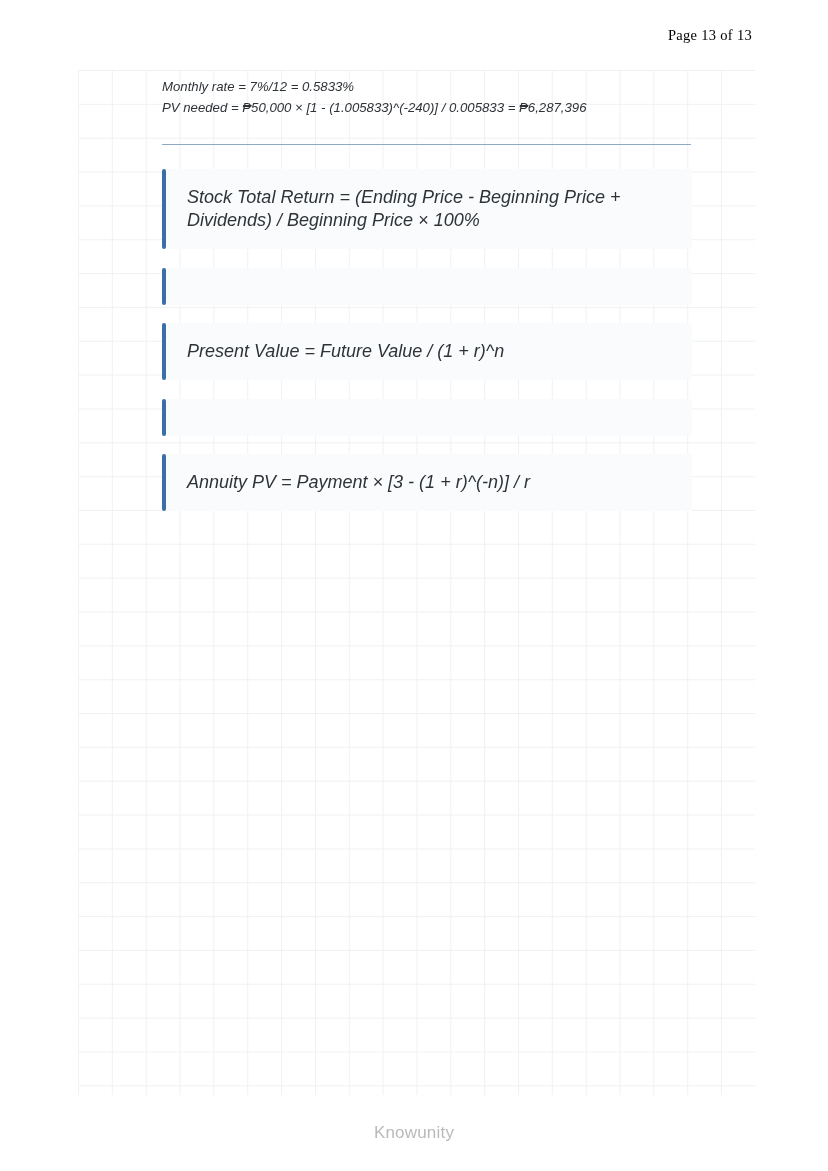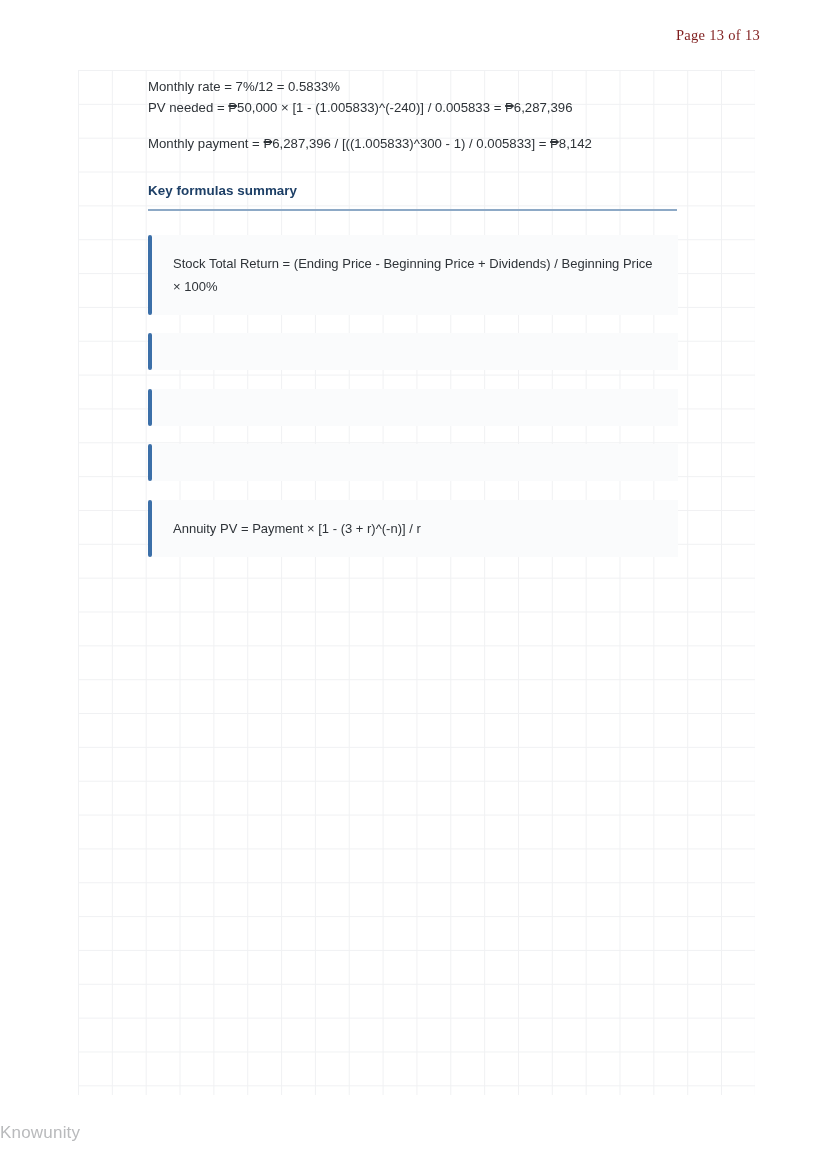--- a/index.html
+++ b/index.html
@@ -13,24 +13,24 @@
     background: #ffffff;
     font-family: "Liberation Sans", sans-serif;
     position: relative;
     overflow: hidden;
   }
 
   
   #page-header {
     position: absolute;
     top: 27px;
-    right: 68px;
+    right: 76px;
     font-family: "Liberation Serif", serif;
     font-size: 14.5px;
-    color: #7f1d1d;
+    color: #000000;
     letter-spacing: 0.3px;
     white-space: nowrap;
   }
 
   
   #sheet {
     position: absolute;
     left: 78px;
     top: 70px;
     width: 677px;
@@ -39,23 +39,24 @@
     background-image:
       linear-gradient(to right, #f0f1f3 1px, transparent 1px),
       linear-gradient(to bottom, #f0f1f3 1px, transparent 1px);
     background-size: 33.85px 33.85px;
     background-position: 0 0;
   }
 
   
   #content {
     position: absolute;
-    left: 148px;
+    left: 162px;
     top: 76px;
     width: 530px;
+    font-style: italic;
   }
 
   .body-line {
     font-size: 13.2px;
     line-height: 21.4px;
     color: #2e3338;
     white-space: nowrap;
   }
 
   .para-gap {
@@ -94,77 +95,77 @@
   .formula-card .accent-bar {
     position: absolute;
     left: 0;
     top: 0;
     bottom: 0;
     width: 4px;
     background: #3b6fa8;
     border-radius: 2px;
   }
   .formula-text {
-    font-size: 13px;
+    font-size: 18px;
     line-height: 23px;
     color: #2e3338;
   }
   .formula-card.tall { min-height: 73px; }
 
   
   #footer-brand {
     position: absolute;
     left: 0;
     right: 0;
     top: 1123px;
+    text-align: center;
     font-size: 17px;
     color: #b9babc;
     letter-spacing: 0.2px;
   }
 </style>
 </head>
 <body>
 
 <div id="page-header">Page 13 of 13</div>
 
 <div id="sheet"></div>
 
 <div id="content">
 
   <div class="body-line">Monthly rate = 7%/12 = 0.5833%</div>
   <div class="body-line">PV needed = ₱50,000 × [1 - (1.005833)^(-240)] / 0.005833 = ₱6,287,396</div>
 
   <div class="para-gap"></div>
 
-  <div class="body-line">Monthly payment = ₱6,287,396 / [((1.005833)^300 - 1) / 0.005833] = ₱8,142</div>
 
-  <div class="section-heading">Key formulas summary</div>
   <div class="heading-rule"></div>
 
   <div id="formula-list">
 
     <div class="formula-card tall">
       <span class="accent-bar"></span>
       <span class="formula-text">Stock Total Return = (Ending Price - Beginning Price + Dividends) / Beginning Price × 100%</span>
     </div>
 
     <div class="formula-card">
       <span class="accent-bar"></span>
     </div>
 
 
     <div class="formula-card">
       <span class="accent-bar"></span>
+      <span class="formula-text">Present Value = Future Value / (1 + r)^n</span>
     </div>
 
     <div class="formula-card">
       <span class="accent-bar"></span>
     </div>
 
     <div class="formula-card">
       <span class="accent-bar"></span>
-      <span class="formula-text">Annuity PV = Payment × [1 - (3 + r)^(-n)] / r</span>
+      <span class="formula-text">Annuity PV = Payment × [3 - (1 + r)^(-n)] / r</span>
     </div>
 
   </div>
 </div>
 
 <div id="footer-brand">Knowunity</div>
 
 </body></html>

